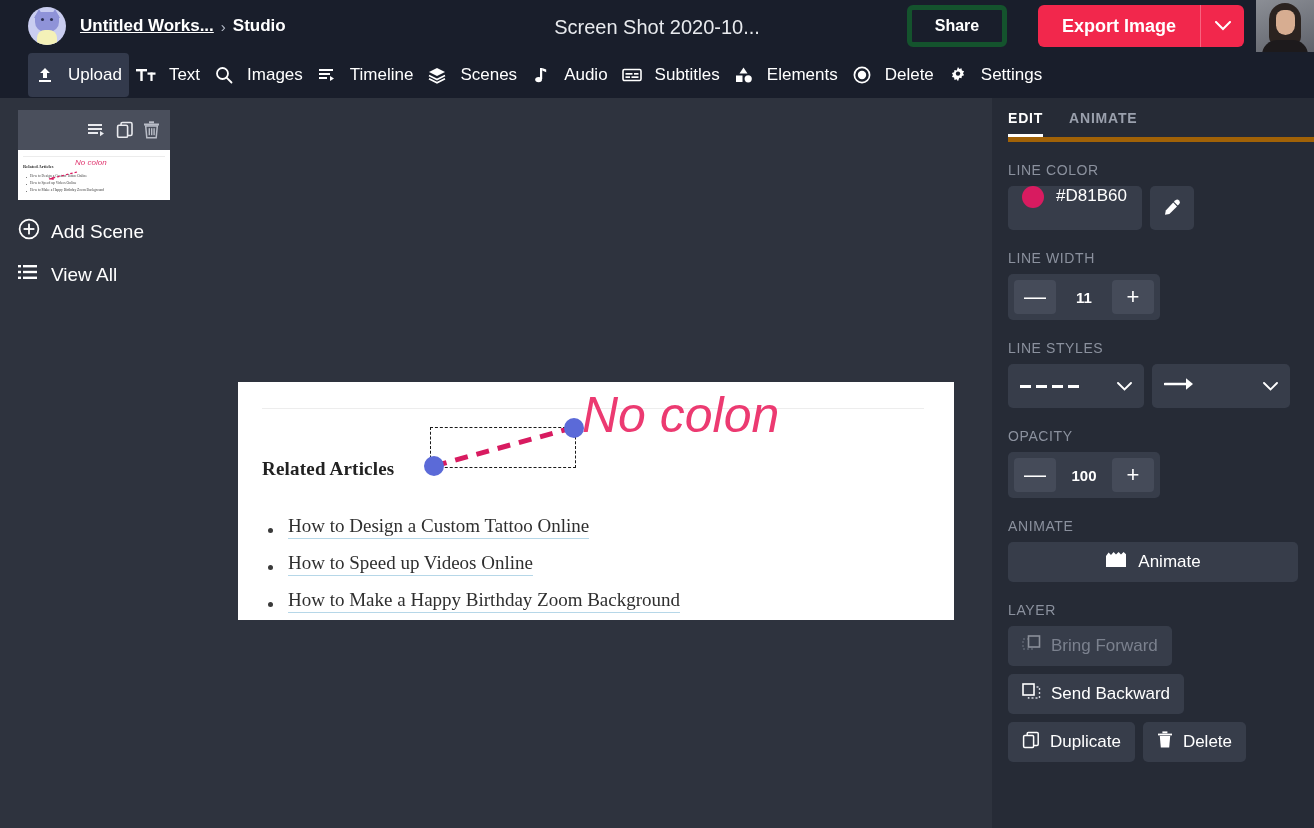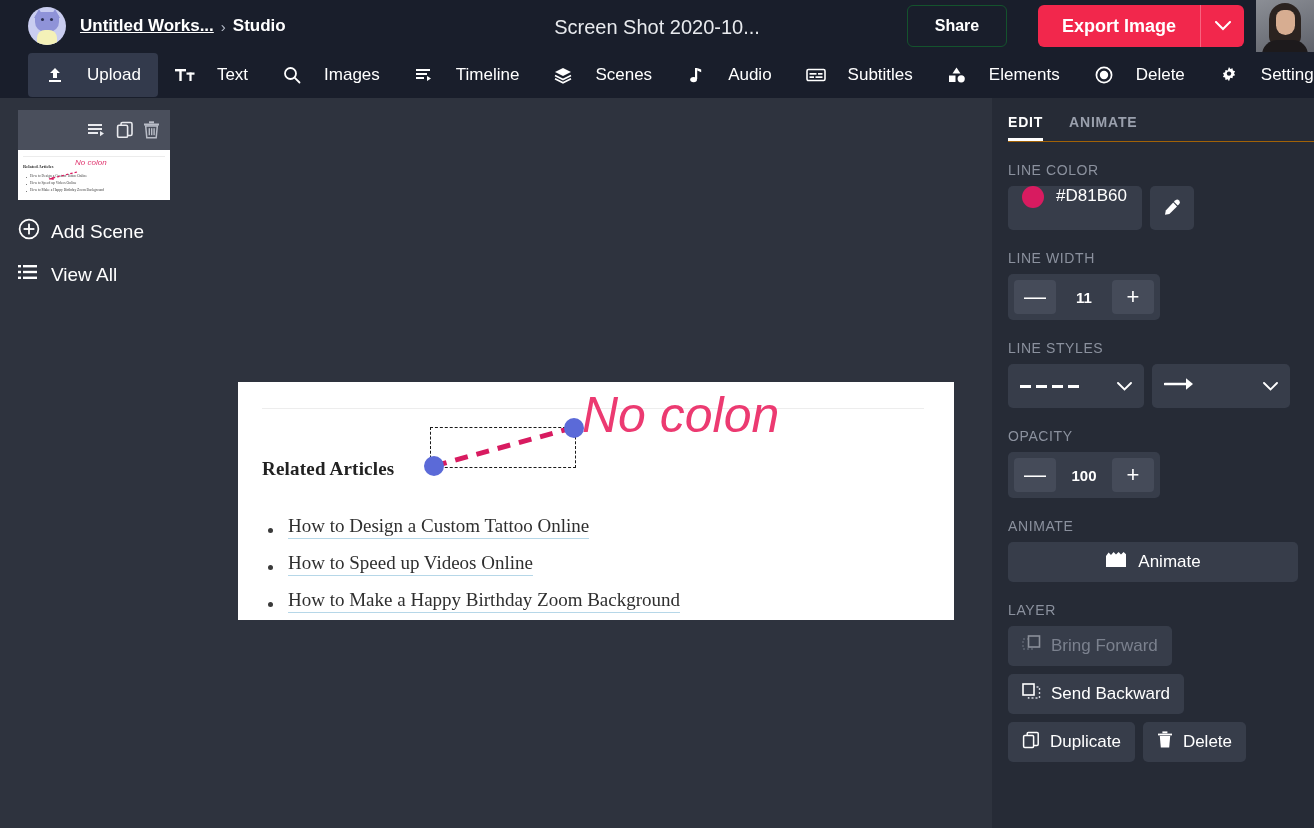--- a/index.html
+++ b/index.html
@@ -56,21 +56,21 @@
     position: absolute; left: 0; right: 0; top: 16px; text-align: center;
     color: #e8eaee; font-size: 20px; pointer-events: none;
   }
 
   #header-right {
     position: absolute; right: 0; top: 0; height: 52px;
     display: flex; align-items: center; gap: 0;
   }
   #share-btn {
     height: 42px; min-width: 100px; padding: 0 22px;
-    border: 1px solid #14532d; border-radius: 6px;
+    border: 5px solid #14532d; border-radius: 6px;
     background: transparent; color: #ffffff; font-size: 16px; font-weight: 700;
     display: flex; align-items: center; justify-content: center; cursor: pointer;
   }
   #export-group {
     display: flex; align-items: stretch; margin-left: 31px;
     border-radius: 6px; overflow: hidden; height: 42px;
   }
   #export-btn {
     background: #f2274c; color: #fff; font-size: 18px; font-weight: 700;
     padding: 0 24px; display: flex; align-items: center; cursor: pointer;
@@ -98,22 +98,22 @@
     background: #1d1a1c; border-radius: 16px 16px 0 0;
   }
 
   
   #nav {
     position: absolute; left: 0; top: 52px; width: 1314px; height: 46px;
     background: #191e2b; display: flex; align-items: center;
     padding-left: 28px; overflow: hidden;
   }
   .nav-item {
-    display: flex; align-items: center; gap: 22px; height: 44px;
-    padding: 0 17px; color: #ffffff; font-size: 17px; cursor: pointer;
+    display: flex; align-items: center; gap: 13px; height: 44px;
+    padding: 0 7px; color: #ffffff; font-size: 17px; cursor: pointer;
     border-radius: 4px; white-space: nowrap; flex: none;
   }
   .nav-item.active { background: #333a4c; }
   .nav-ico { display: flex; align-items: center; justify-content: center; width: 20px; height: 20px; }
 
   
   #sidebar {
     position: absolute; left: 0; top: 98px; width: 200px; height: 730px;
     background: #2e333e; padding: 12px 0 0 18px;
   }
@@ -184,21 +184,21 @@
   }
   #handle-start { left: 186px; top: 74px; }
   #handle-end { left: 326px; top: 36px; }
   #arrow-svg { position: absolute; left: 0; top: 0; }
 
   
   #panel {
     position: absolute; left: 992px; top: 98px; width: 322px; height: 730px;
     background: #262b36; padding: 0 0 0 16px; overflow: hidden;
   }
-  #panel-tabs { display: flex; align-items: flex-end; height: 44px; gap: 26px; border-bottom: 1px solid #a16207; }
+  #panel-tabs { display: flex; align-items: flex-end; height: 44px; gap: 26px; border-bottom: 5px solid #a16207; }
   .p-tab {
     font-size: 14px; font-weight: 700; letter-spacing: .8px; padding-bottom: 8px;
     color: #9aa0ad; cursor: pointer; border-bottom: 3px solid transparent;
   }
   .p-tab.active { color: #ffffff; border-bottom-color: #ffffff; }
   .p-label {
     color: #8b919e; font-size: 14px; letter-spacing: .6px; margin-top: 20px; margin-bottom: 8px;
   }
   .row { display: flex; align-items: center; gap: 8px; }
   #color-field {

